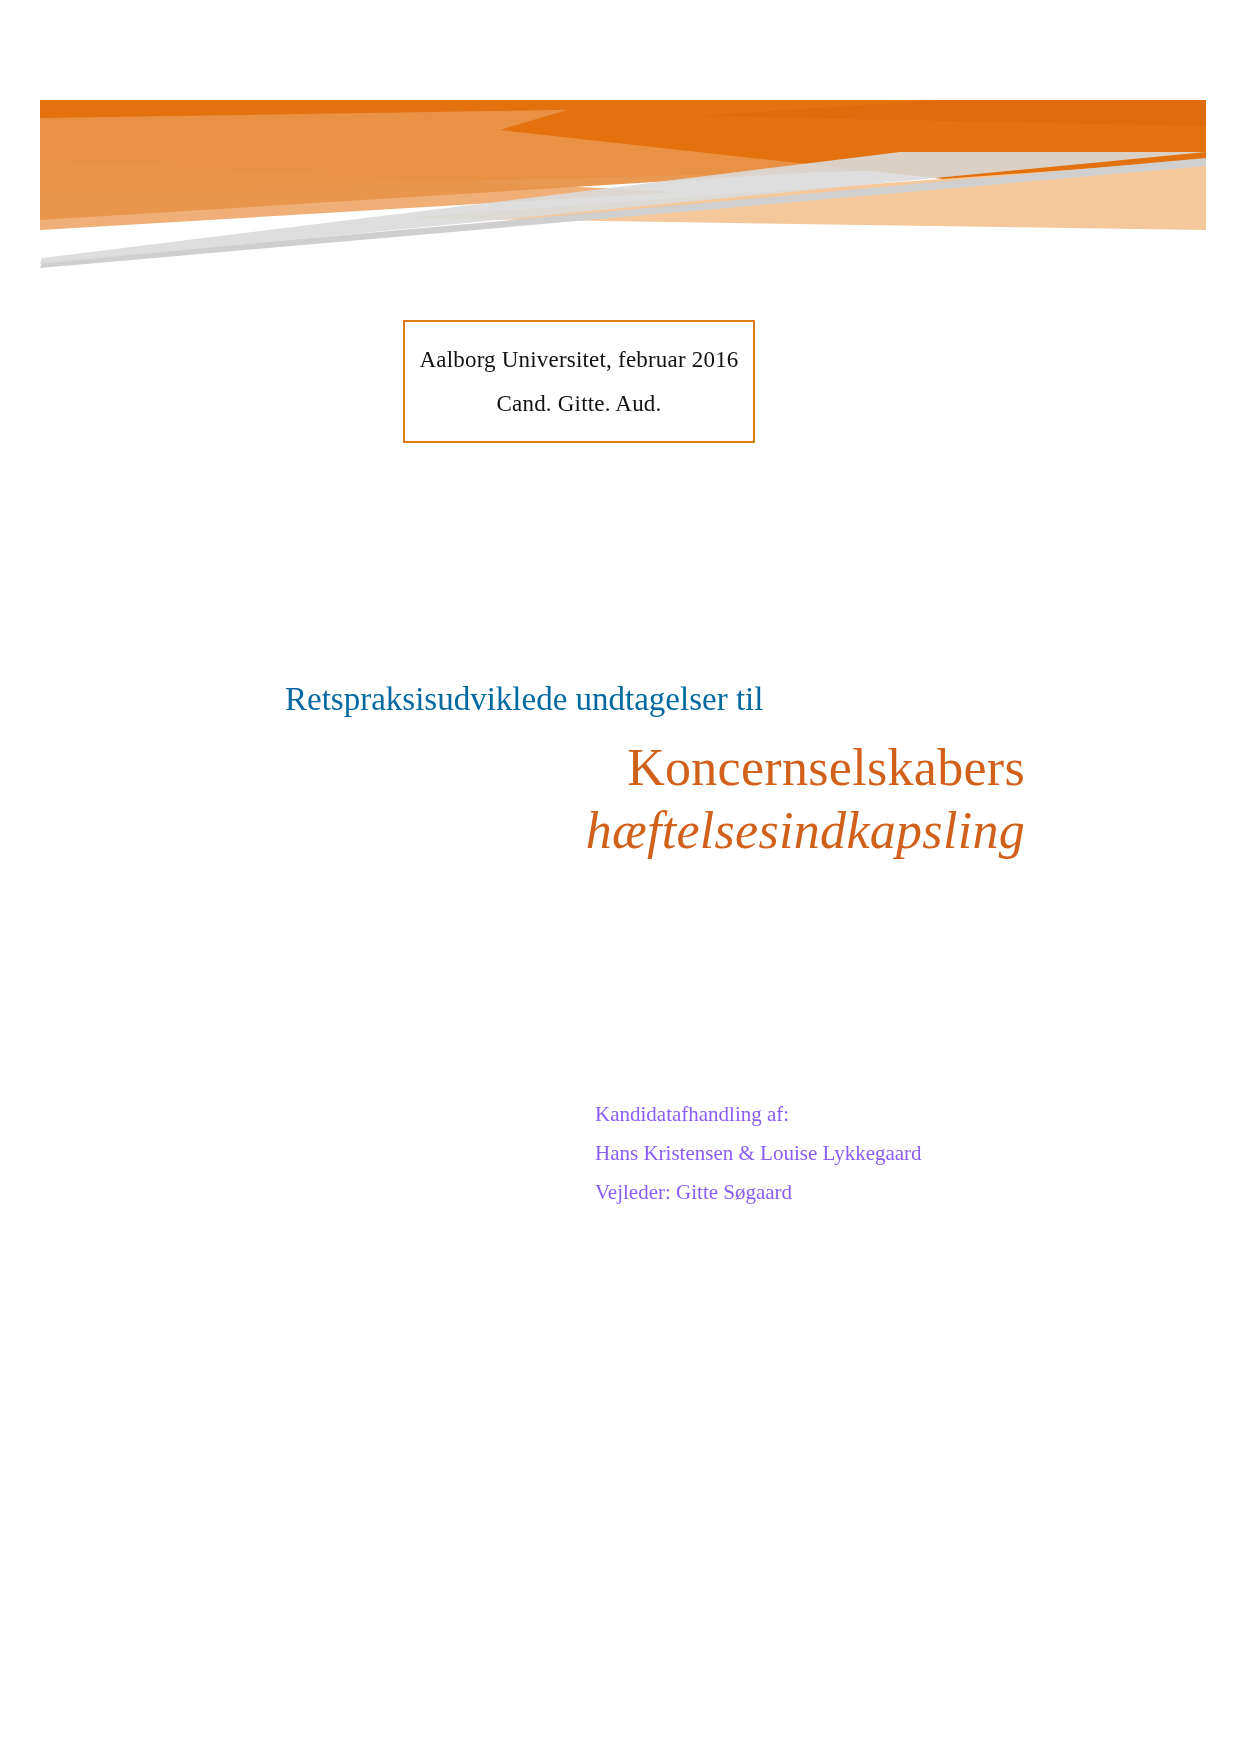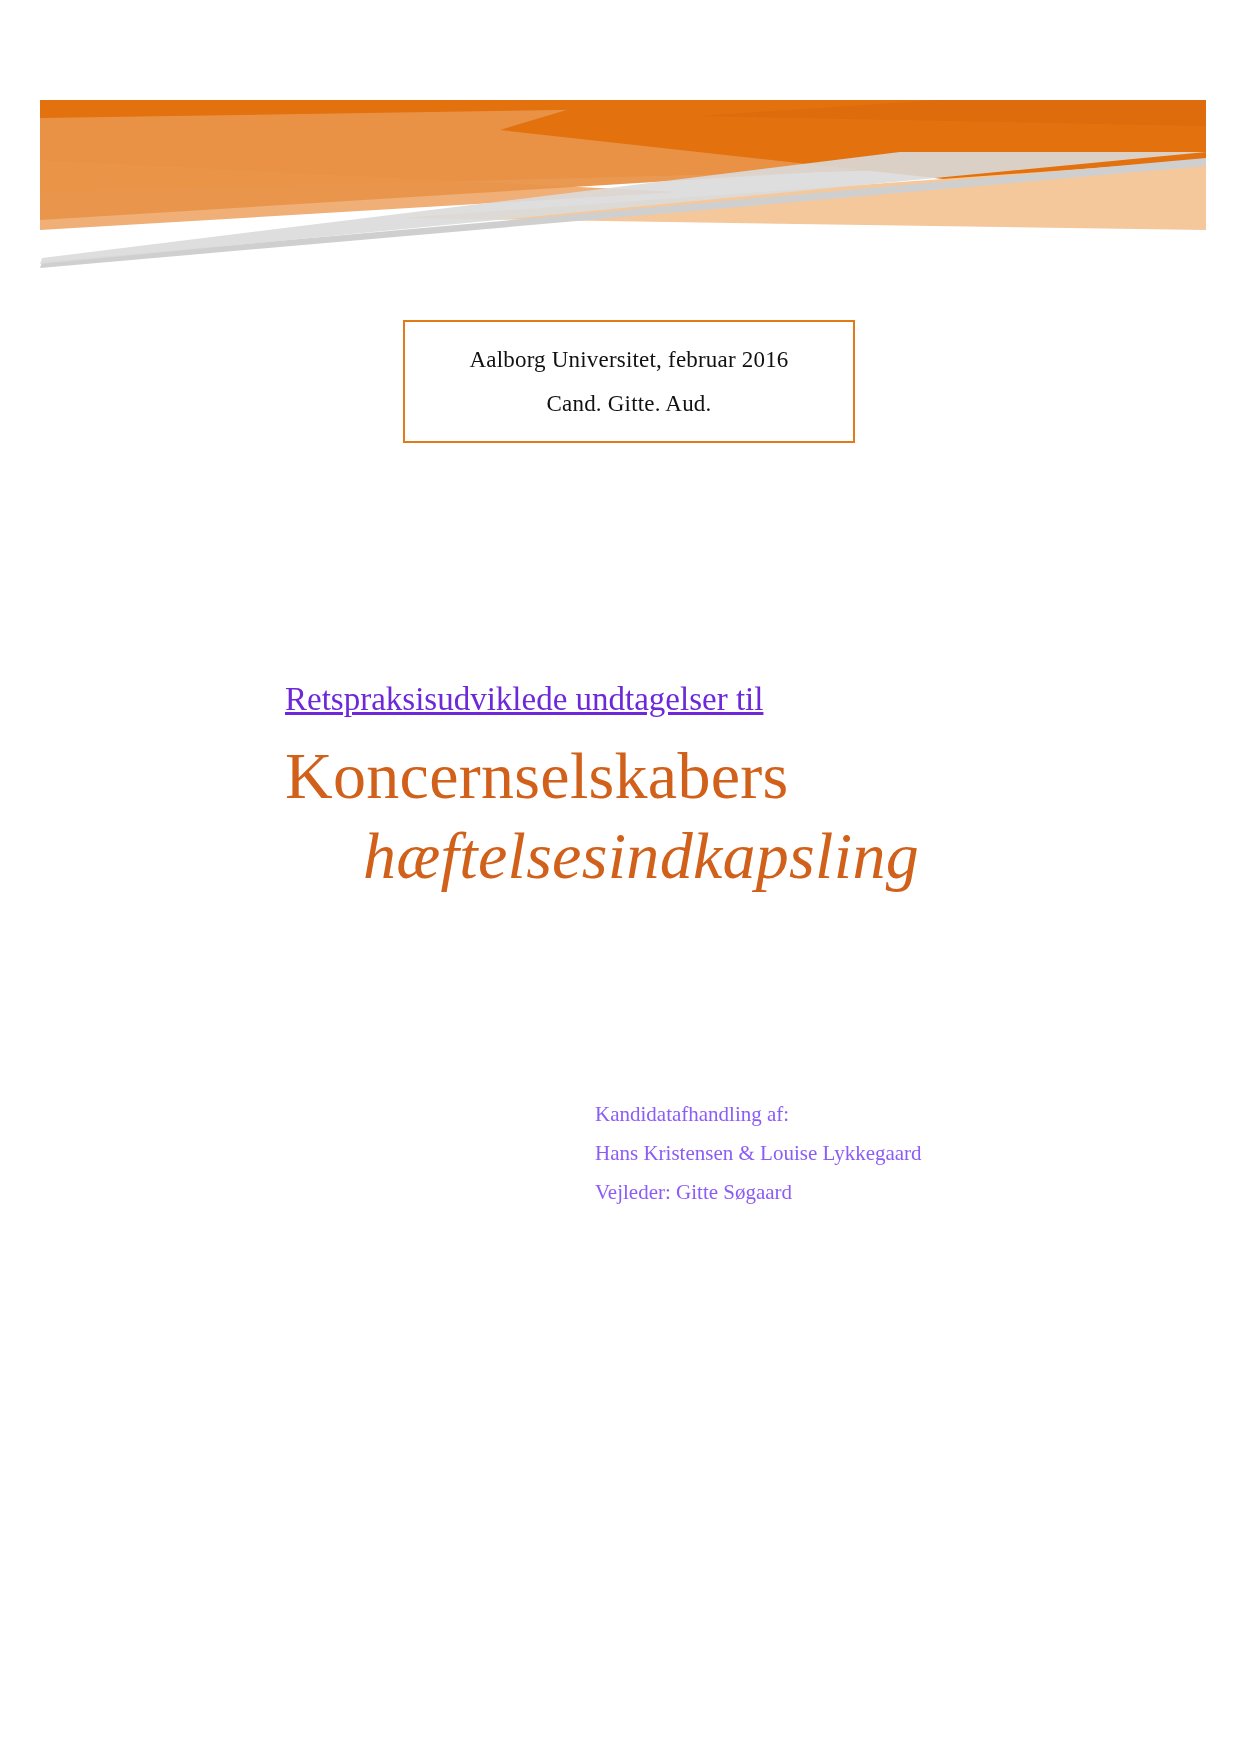--- a/index.html
+++ b/index.html
@@ -35,21 +35,21 @@
   }
   .banner svg {
     display: block;
   }
 
   
   .inst-box {
     position: absolute;
     left: 403px;
     top: 320px;
-    width: 452px;
+    width: 352px;
     height: 123px;
     border: 2px solid #E07B18;
     box-sizing: border-box;
     display: flex;
     flex-direction: column;
     align-items: center;
     justify-content: center;
     background: #ffffff;
   }
   .inst-line {
@@ -62,30 +62,30 @@
 
   
   .title-block {
     position: absolute;
     left: 285px;
     top: 680px;
     width: 740px;
   }
   .pretitle {
     font-size: 33px;
-    color: #6d28d9;
+    color: #0369a1;
     line-height: 1.2;
     margin-bottom: 16px;
-    text-decoration: underline;
   }
   .maintitle {
-    font-size: 66px;
+    font-size: 52px;
     color: #D1611A;
     line-height: 1.22;
     letter-spacing: 0.3px;
+    text-align: right;
   }
   .maintitle .line2 {
     display: block;
     padding-left: 78px;
     font-style: italic;
   }
 
   
   .author-block {
     position: absolute;

